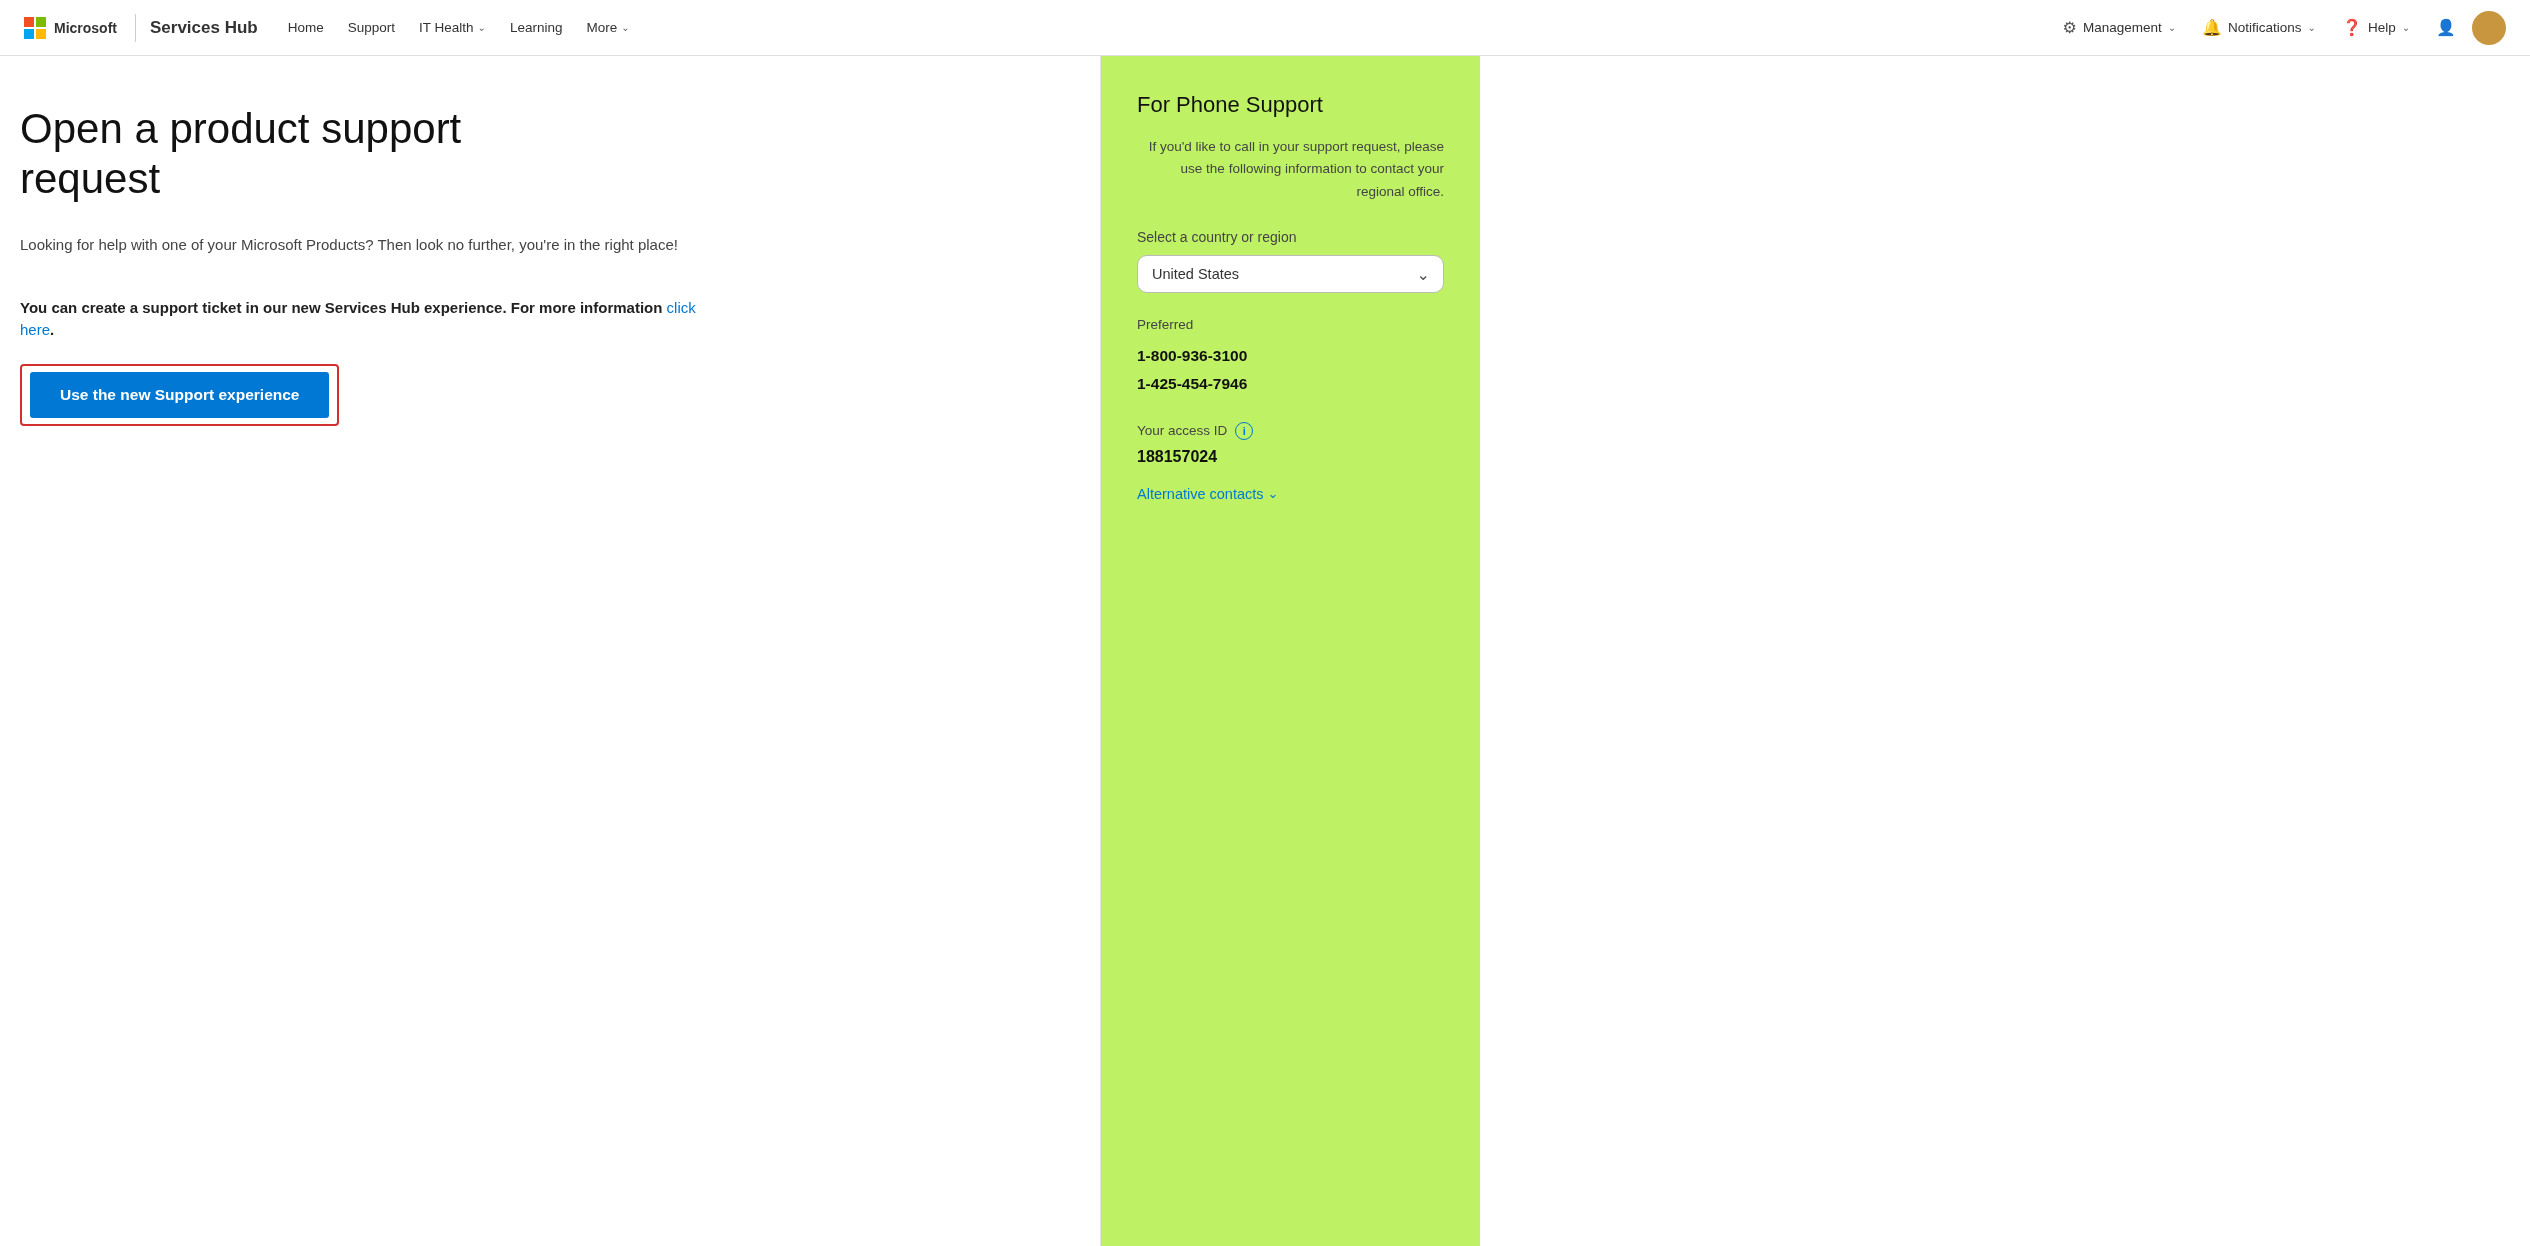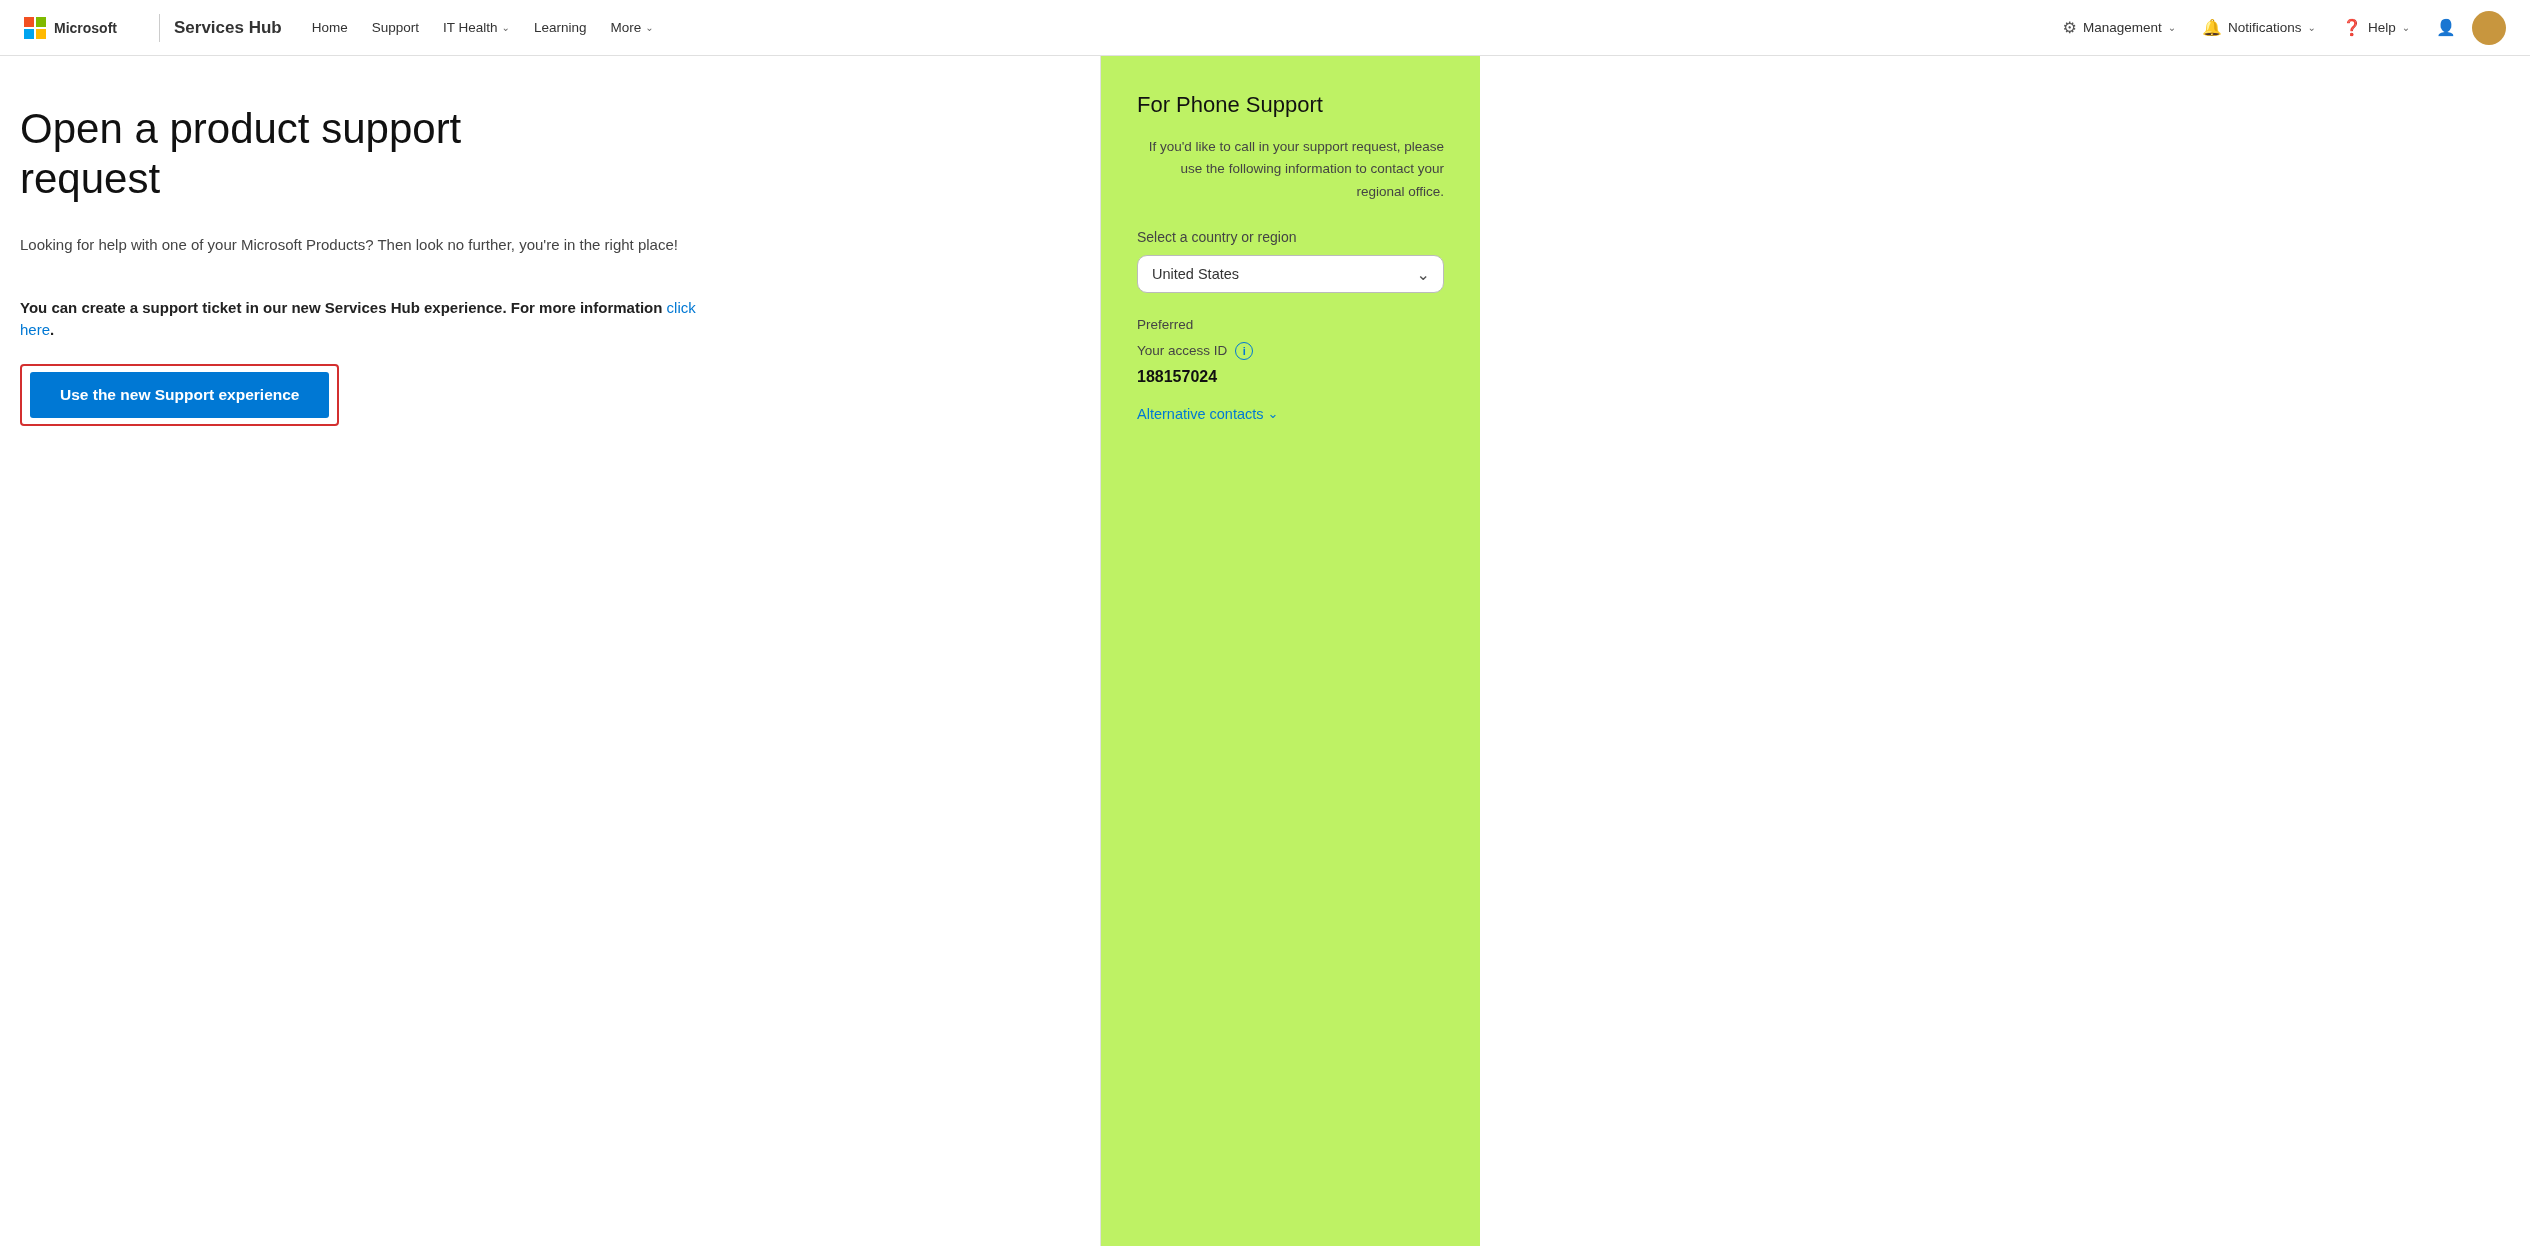--- a/index.html
+++ b/index.html
@@ -14,21 +14,21 @@
       border-bottom: 1px solid #e0e0e0;
       background: #fff;
       position: sticky;
       top: 0;
       z-index: 100;
     }
     .header-logo {
       display: flex;
       align-items: center;
       gap: 10px;
-      margin-right: 28px;
+      margin-right: 4px;
     }
     .ms-logo {
       display: grid;
       grid-template-columns: 1fr 1fr;
       grid-template-rows: 1fr 1fr;
       gap: 2px;
       width: 22px;
       height: 22px;
     }
     .ms-logo-red { background: #f25022; }
@@ -370,20 +370,24 @@
         <option value="ca">Canada</option>
         <option value="uk">United Kingdom</option>
         <option value="au">Australia</option>
         <option value="de">Germany</option>
         <option value="fr">France</option>
         <option value="jp">Japan</option>
       </select>
     </div>
 
     <p class="preferred-label">Preferred</p>
+    <div class="phone-numbers">
+      <div>1-800-936-3100</div>
+      <div>1-425-454-7946</div>
+    </div>
 
     <div class="access-id-row">
       <span>Your access ID</span>
       <span class="info-icon">i</span>
     </div>
     <div class="access-id-value">188157024</div>
 
     <a href="#" class="alt-contacts">
       <span>Alternative contacts</span>
       <span class="alt-chevron">⌄</span>

